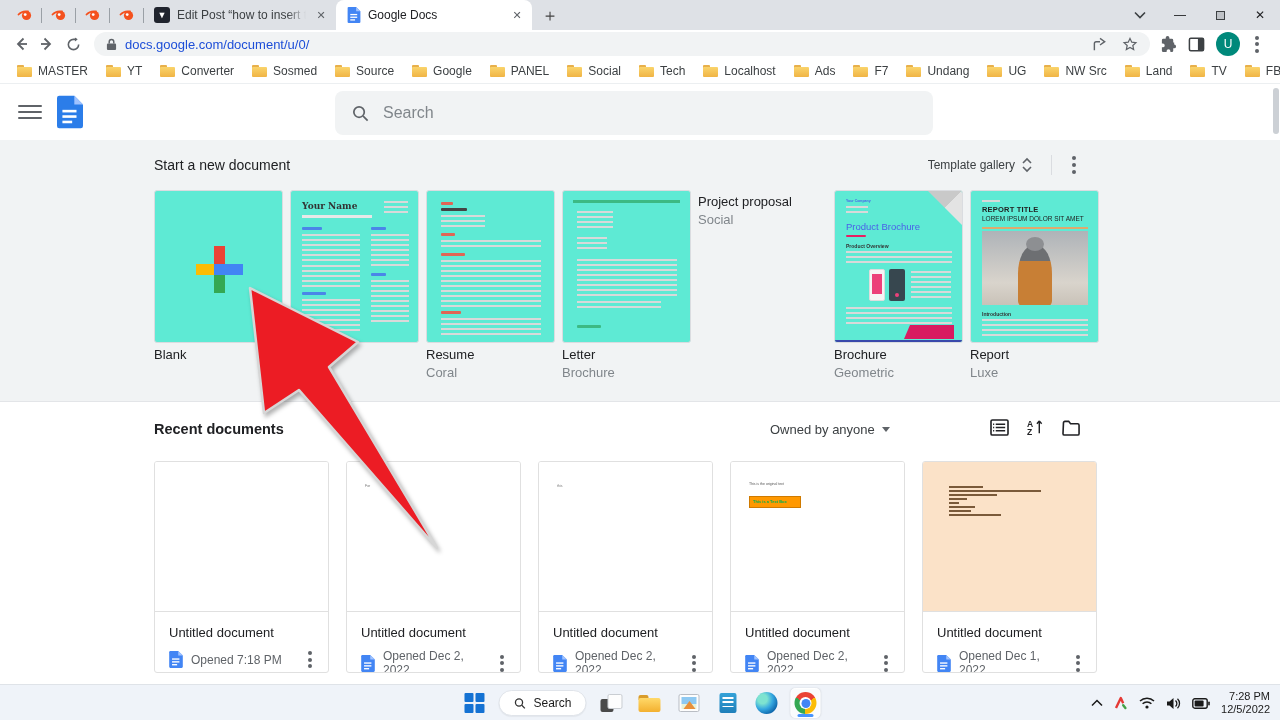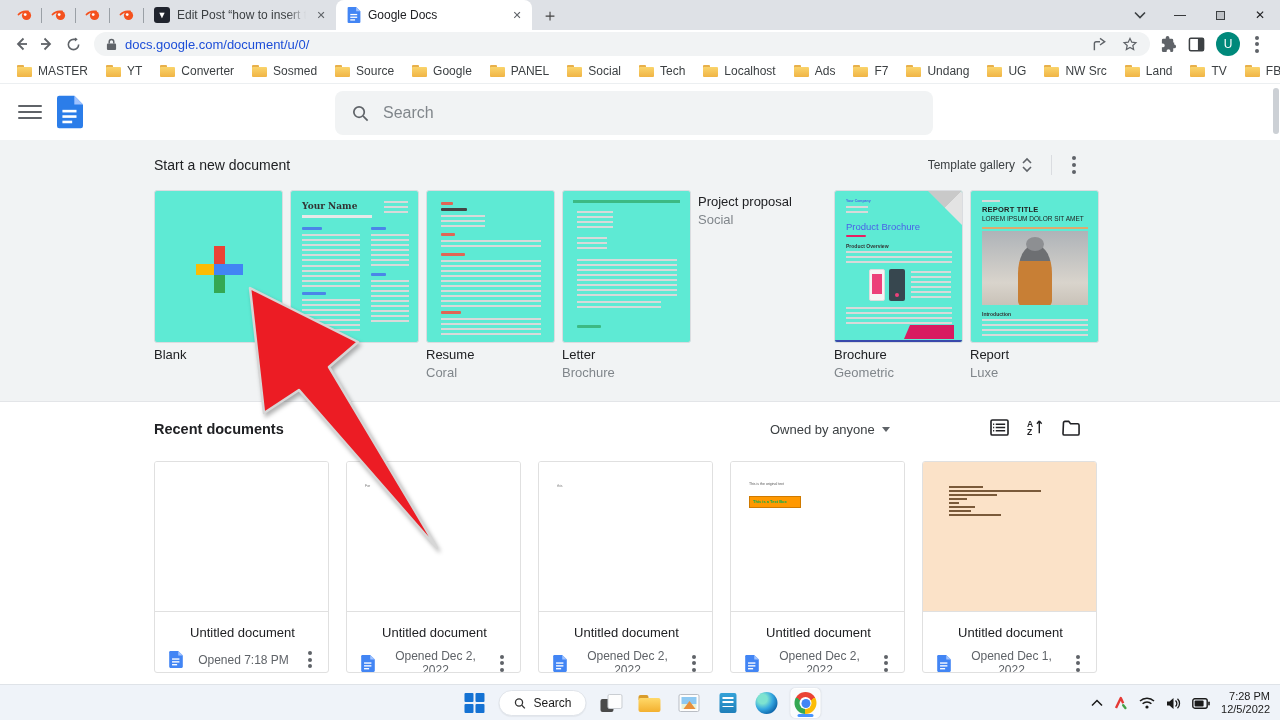--- a/index.html
+++ b/index.html
@@ -76,21 +76,21 @@
 
   
   .recent-section { position:absolute; top:402px; left:0; right:0; height:282px; background:#fff; }
   .recent-head { position:absolute; left:154px; top:19px; font-size:14.5px; font-weight:700; color:#202124; }
   .filter { position:absolute; left:770px; top:20px; display:flex; align-items:center; gap:7px; font-size:13px; color:#3c4043; }
   .caret-dn { width:0; height:0; border-left:4px solid transparent; border-right:4px solid transparent; border-top:5px solid #5f6368; }
   .view-icons { position:absolute; left:990px; top:16px; display:flex; gap:17px; align-items:center; }
   .rrow { position:absolute; left:154px; top:59px; display:flex; gap:17px; }
   .rcard { width:175px; height:212px; border:1px solid #e0e0e0; border-radius:3px; background:#fff; overflow:hidden; }
   .rthumb { width:100%; height:150px; background:#fff; border-bottom:1px solid #e0e0e0; position:relative; }
-  .rfoot { padding:13px 12px 0 14px;text-align:center; }
+  .rfoot { padding:13px 12px 0 14px; }
   .rtitle { font-size:13px; color:#202124; }
   .rmeta { margin-top:9px; display:flex; align-items:center; gap:8px; }
   .ropened { font-size:12px; color:#5f6368; flex:1; }
   .textbox-orange { position:absolute; left:18px; top:34px; width:52px; height:12px; background:#ff9800; border:1px solid #cf7a00; overflow:hidden; }
   .textbox-orange .tiny { color:#00b050; font-weight:700; transform:scale(.4); }
   .peach { background:#fbe2c8 !important; }
 
   
   .arrow-overlay { position:absolute; left:0; top:0; width:1280px; height:720px; pointer-events:none; z-index:60; }
 

